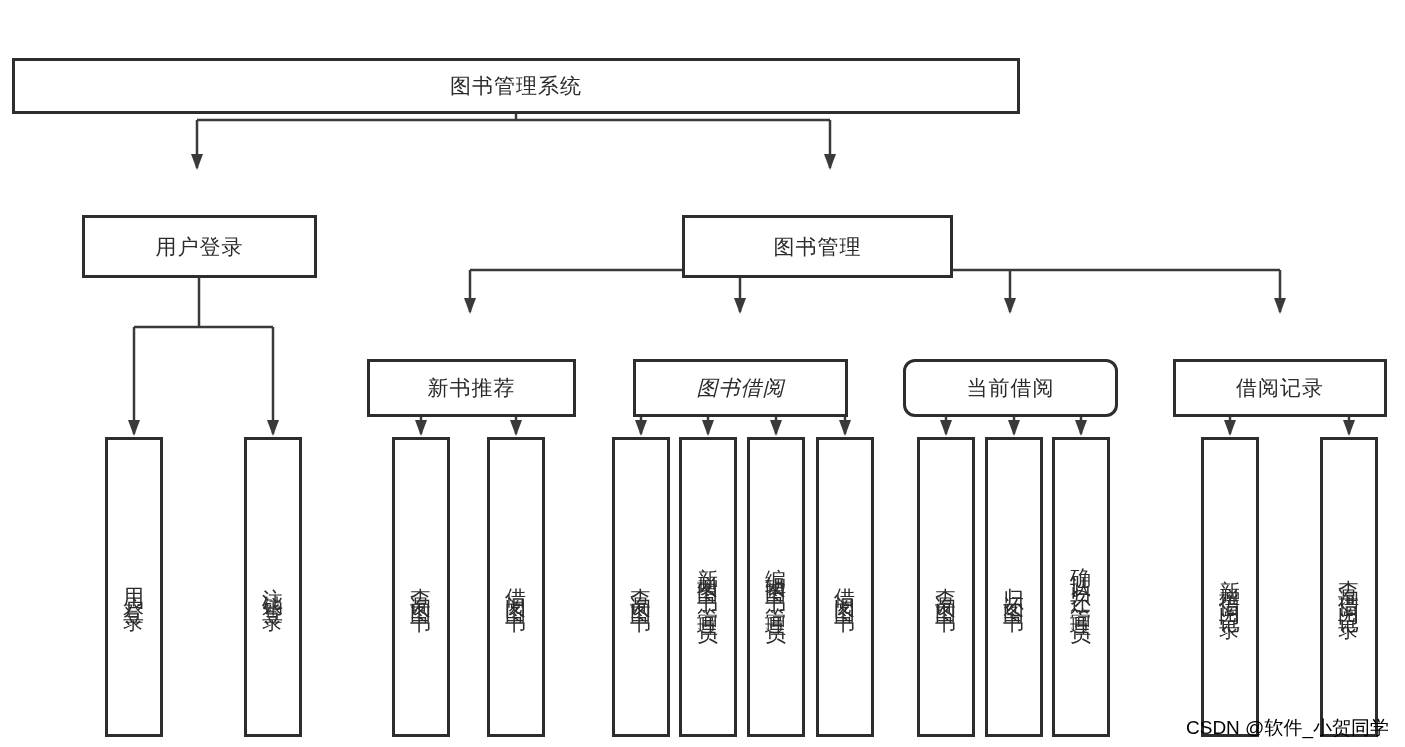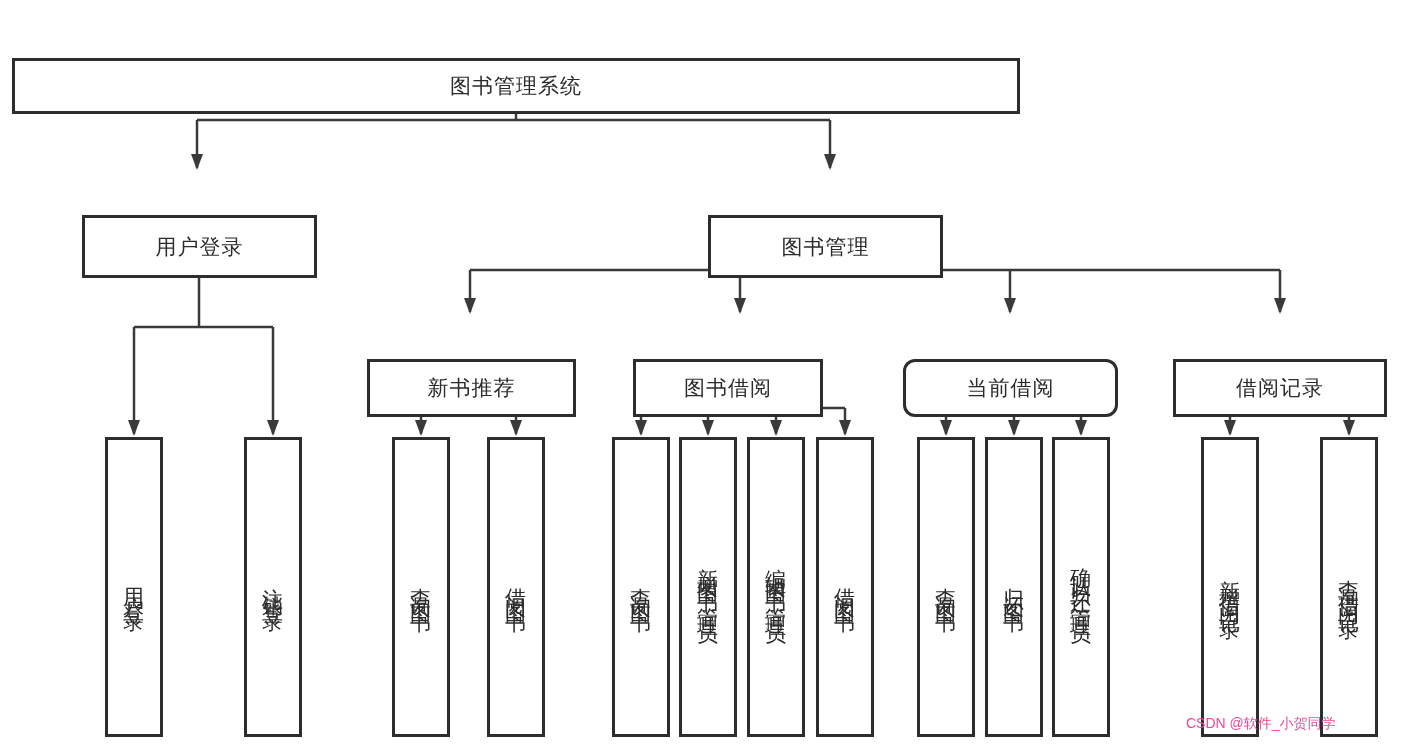--- a/index.html
+++ b/index.html
@@ -51,22 +51,22 @@
     writing-mode: vertical-rl;
     font-size: 21px;
     letter-spacing: 8px;
     line-height: 1;
     color: #2b2b2b;
   }
   .watermark {
     position: absolute;
     left: 1186px;
     top: 715px;
-    font-size: 14px;
-    color: #ec4899;
+    font-size: 19px;
+    color: #000000;
     white-space: nowrap;
   }
 </style>
 </head>
 <body>
 
 <div id="stage">
 
   <svg id="connectors" width="1405" height="747" viewBox="0 0 1405 747">
     <defs>
@@ -116,28 +116,28 @@
     <line class="cl" x1="1349" y1="408" x2="1349" y2="434" marker-end="url(#ah)"></line>
   </svg>
 
   <div class="hbox" style="left:12px; top:14px; width:1008px; height:56px;">
     <span>图书管理系统</span>
   </div>
 
   <div class="hbox" style="left:82px; top:171px; width:235px; height:63px;">
     <span>用户登录</span>
   </div>
-  <div class="hbox" style="left:708px; top:171px; width:235px; height:63px;">
+  <div class="hbox" style="left:682px; top:171px; width:271px; height:63px;">
     <span>图书管理</span>
   </div>
 
   <div class="hbox" style="left:367px; top:315px; width:209px; height:58px;">
     <span>新书推荐</span>
   </div>
-  <div class="hbox" style="left:633px; top:315px; width:190px; height:58px;">
+  <div class="hbox" style="left:633px; top:315px; width:215px; height:58px;font-style:italic;">
     <span>图书借阅</span>
   </div>
   <div class="hbox" style="left:903px; top:315px; width:215px; height:58px;border-radius:12px;">
     <span>当前借阅</span>
   </div>
   <div class="hbox" style="left:1173px; top:315px; width:214px; height:58px;">
     <span>借阅记录</span>
   </div>
 
   <div class="leaf" style="left:105px;">

